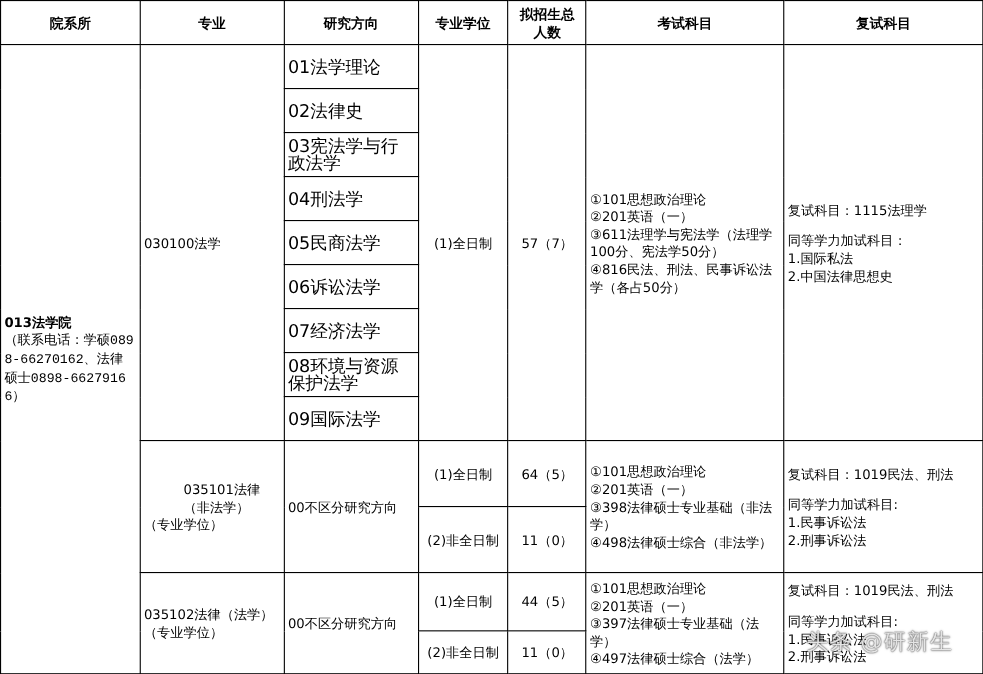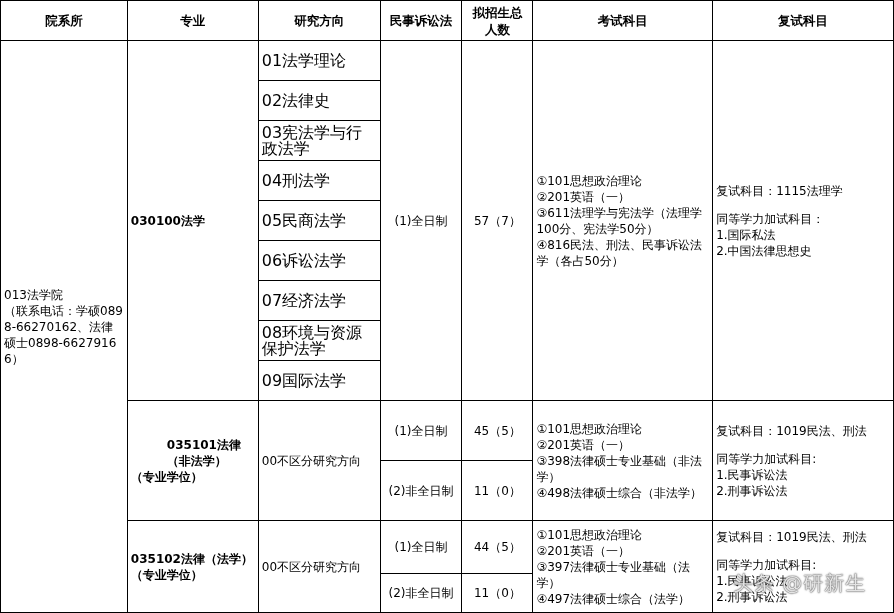--- a/index.html
+++ b/index.html
@@ -3,25 +3,25 @@
 <meta charset="utf-8">
 <style>
   html, body { margin: 0; padding: 0; background: #ffffff; }
   body { width: 894px; height: 613px; overflow: hidden; position: relative;
          font-family: "DejaVu Sans", sans-serif; color: #000; }
   table { border-collapse: collapse; table-layout: fixed; position: absolute; left: 0; top: 0; }
   td, th { border: 1px solid #000; padding: 0 3px; font-size: 12px; line-height: 16px;
            vertical-align: middle; overflow: hidden; }
   th { font-weight: bold; text-align: center; font-size: 12.5px; height: 39px; }
   .center { text-align: center; margin-top: 40px; }
-  .bold { font-weight: bold; }
+  .bold { font-weight: normal; }
   .dir { height: 39px; font-size: 16px; }
   .lines span { display: block; }
   .blank { display: block; height: 12px; }
-  .dept-name { font-weight: normal; display: block; }
+  .dept-name { font-weight: bold; display: block; }
   .watermark { position: absolute; left: 733px; top: 570px; font-size: 20px; color: rgba(255,255,255,0.85);
                text-shadow: 0 0 2px #555, 0 0 1px #333; letter-spacing: 1px; pointer-events: none; }
 </style>
 </head>
 <body>
 
 <table>
   <colgroup>
     <col style="width:127px">
       <col style="width:131px">
@@ -29,30 +29,30 @@
       <col style="width:82px">
     <col style="width:71px">
       <col style="width:180px">
       <col style="width:181px">
   </colgroup>
   <tbody>
       <tr>
     <th>院系所</th>
     <th>专业</th>
     <th>研究方向</th>
-    <th>民事诉讼法</th>
+    <th>专业学位</th>
     <th style="padding:0 6px;line-height:17px;margin-top:16px;">拟招生总人数</th>
     <th>考试科目</th>
     <th>复试科目</th>
   </tr>
 
   <tr>
     <td rowspan="17">
       <span class="dept-name">013法学院</span>
-      <span style="word-break:break-all;">（联系电话：学硕0898-66270162、法律硕士0898-66279166）</span>
+      <span style="word-break:break-all;font-family:Liberation Mono, monospace;">（联系电话：学硕0898-66270162、法律硕士0898-66279166）</span>
     </td>
     <td rowspan="9" class="bold">030100法学</td>
     <td class="dir">01法学理论</td>
     <td rowspan="9" class="center">(1)全日制</td>
     <td rowspan="9" class="center">57（7）</td>
     <td rowspan="9" class="lines">
       <span>①101思想政治理论</span>
       <span>②201英语（一）</span>
       <span>③611法理学与宪法学（法理学100分、宪法学50分）</span>
       <span>④816民法、刑法、民事诉讼法学（各占50分）</span>
@@ -90,21 +90,21 @@
         <td class="dir">09国际法学</td>
       </tr>
 
   <tr>
     <td rowspan="4" class="bold">
       <span style="display:block;margin-left:36px;">035101法律（非法学）</span>
       <span style="display:block;">（专业学位）</span>
     </td>
     <td rowspan="4">00不区分研究方向</td>
     <td rowspan="2" class="center" style="height:59px;">(1)全日制</td>
-    <td rowspan="2" class="center">45（5）</td>
+    <td rowspan="2" class="center">64（5）</td>
     <td rowspan="4" class="lines">
       <span>①101思想政治理论</span>
       <span>②201英语（一）</span>
       <span>③398法律硕士专业基础（非法学）</span>
       <span>④498法律硕士综合（非法学）</span>
     </td>
     <td rowspan="4" class="lines">
       <span>复试科目：1019民法、刑法</span>
       <span class="blank"></span>
       <span>同等学力加试科目:</span>

